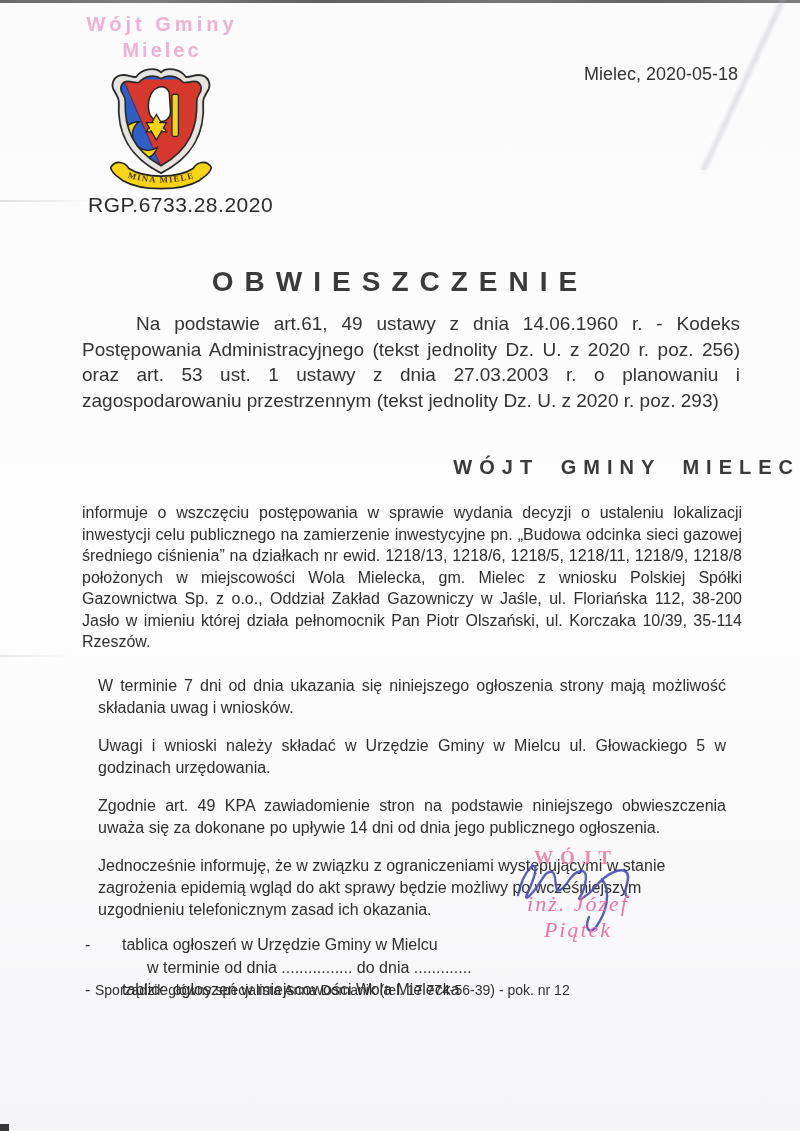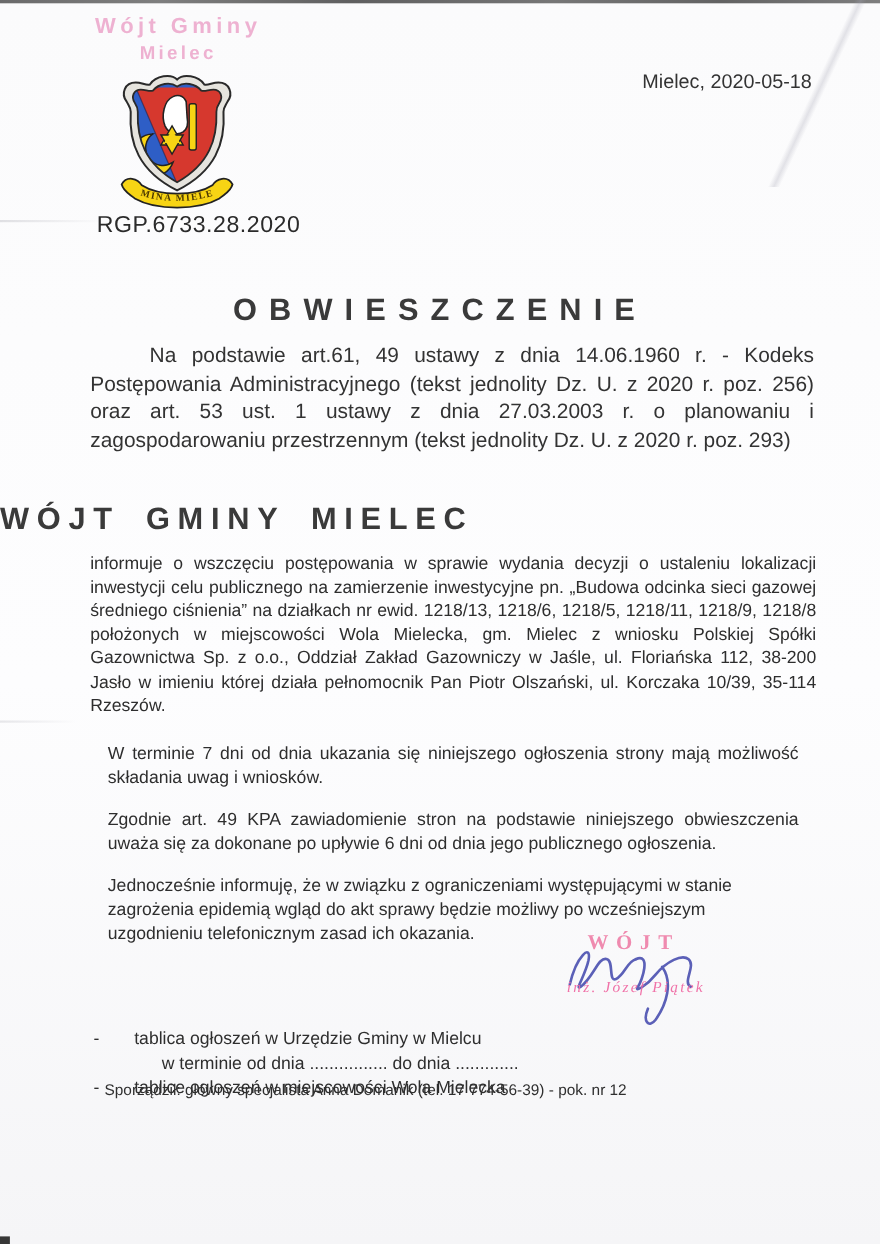--- a/index.html
+++ b/index.html
@@ -42,21 +42,21 @@
   }
 
   
   .stamp-top{
     position:absolute;left:72px;top:13px;width:180px;
     text-align:center;color:#edaacd;
     font-family:"Liberation Sans", sans-serif;font-weight:bold;
     opacity:.9;
   }
   .stamp-top .l1{font-size:20px;letter-spacing:4px;}
-  .stamp-top .l2{font-size:17px;letter-spacing:3px;margin-top:3px;}
+  .stamp-top .l2{font-size:20px;letter-spacing:3px;margin-top:3px;}
 
   .coa{position:absolute;left:94px;top:64px;width:134px;height:132px;}
 
   .ref{
     position:absolute;left:88px;top:193px;
     font-size:21px;letter-spacing:.5px;color:#2b2b2b;
   }
   .date{
     position:absolute;top:64px;right:62px;
     font-size:18px;color:#333;
@@ -67,21 +67,21 @@
     text-align:center;font-size:28px;font-weight:bold;
     letter-spacing:11px;color:#3a3a3a;
   }
   .intro{
     position:absolute;left:82px;top:311px;width:658px;
     font-size:19px;line-height:25.5px;text-align:justify;
     text-indent:54px;color:#333;
   }
   .authority{
     position:absolute;left:0;top:456px;width:800px;
-    text-align:left;font-size:28px;font-weight:bold;
+    text-align:right;font-size:20px;font-weight:bold;
     letter-spacing:7px;word-spacing:9px;color:#3a3a3a;
   }
   .body-par{
     position:absolute;left:82px;top:502px;width:660px;
     font-size:16px;line-height:21.5px;text-align:justify;color:#2e2e2e;
   }
   .terms{
     position:absolute;left:82px;top:659px;width:660px;
     font-size:16px;line-height:22px;color:#2e2e2e;
   }
@@ -91,21 +91,21 @@
   
   .sig{position:absolute;left:498px;top:845px;width:230px;height:85px;}
   .sig .stamp-title{
     position:absolute;left:0;top:2px;width:120px;text-align:right;
     font-family:"Liberation Serif", serif;font-weight:bold;
     font-size:19px;letter-spacing:7px;color:#ef85ab;opacity:.95;
   }
   .sig .stamp-name{
     position:absolute;left:0;top:46px;width:160px;text-align:center;
     font-family:"Liberation Serif", serif;font-style:italic;
-    font-size:14px;letter-spacing:2px;color:#f06ba4;opacity:.95;
+    font-size:22px;letter-spacing:2px;color:#f06ba4;opacity:.95;
   }
   .sig svg{position:absolute;left:6px;top:6px;}
 
   
   .notices{position:absolute;left:85px;top:934px;width:560px;font-size:16px;line-height:22.5px;color:#2e2e2e;}
   .notice-item{display:flex;}
   .notice-item .dash{width:37px;flex:0 0 37px;}
   .notice-item .dates{padding-left:25px;}
 
   .footer{
@@ -172,21 +172,22 @@
   <div class="title">OBWIESZCZENIE</div>
 
   <div class="intro">Na podstawie art.61, 49 ustawy z dnia 14.06.1960 r. - Kodeks Postępowania Administracyjnego (tekst jednolity Dz. U. z 2020 r. poz. 256) oraz art. 53 ust. 1 ustawy z dnia 27.03.2003 r. o planowaniu i zagospodarowaniu przestrzennym (tekst jednolity Dz. U. z 2020 r. poz. 293)</div>
 
   <div class="authority">WÓJT GMINY MIELEC</div>
 
   <div class="body-par">informuje o wszczęciu postępowania w sprawie wydania decyzji o ustaleniu lokalizacji inwestycji celu publicznego na zamierzenie inwestycyjne pn. „Budowa odcinka sieci gazowej średniego ciśnienia” na działkach nr ewid. 1218/13, 1218/6, 1218/5, 1218/11, 1218/9, 1218/8 położonych w miejscowości Wola Mielecka, gm. Mielec z wniosku Polskiej Spółki Gazownictwa Sp. z o.o., Oddział Zakład Gazowniczy w Jaśle, ul. Floriańska 112, 38-200 Jasło w imieniu której działa pełnomocnik Pan Piotr Olszański, ul. Korczaka 10/39, 35-114 Rzeszów.</div>
 
   <div class="terms">
     <p>W terminie 7 dni od dnia ukazania się niniejszego ogłoszenia strony mają możliwość składania uwag i wniosków.</p>
-    <p>Zgodnie art. 49 KPA zawiadomienie stron na podstawie niniejszego obwieszczenia uważa się za dokonane po upływie 6 dni od dnia jego publicznego ogłoszenia.</p>
+    <p>Uwagi i wnioski należy składać w Urzędzie Gminy w Mielcu ul. Głowackiego 5 w godzinach urzędowania.</p>
+    <p>Zgodnie art. 49 KPA zawiadomienie stron na podstawie niniejszego obwieszczenia uważa się za dokonane po upływie 14 dni od dnia jego publicznego ogłoszenia.</p>
     <p>Jednocześnie informuję, że w związku z ograniczeniami występującymi w stanie zagrożenia epidemią  wgląd do akt sprawy będzie możliwy  po wcześniejszym uzgodnieniu telefonicznym  zasad ich okazania.</p>
   </div>
 
   <div class="sig">
     <div class="stamp-title">WÓJT</div>
     <svg width="190" height="86" viewBox="0 0 190 86">
       <g fill="none" stroke="#4a4fb0" stroke-width="2.4" stroke-linecap="round" opacity="0.9">
         <path d="M14,44 C20,18 34,6 31,22 C28,36 18,50 24,46 C36,37 40,18 48,21 C54,23 49,42 56,39 C64,35 66,23 74,21"></path>
         <path d="M74,21 C88,15 80,40 76,46 C72,52 84,45 92,35 C102,23 116,16 122,21 C129,27 116,42 124,46"></path>
         <path d="M98,28 C108,42 102,62 92,76 C86,84 80,78 85,66"></path>

